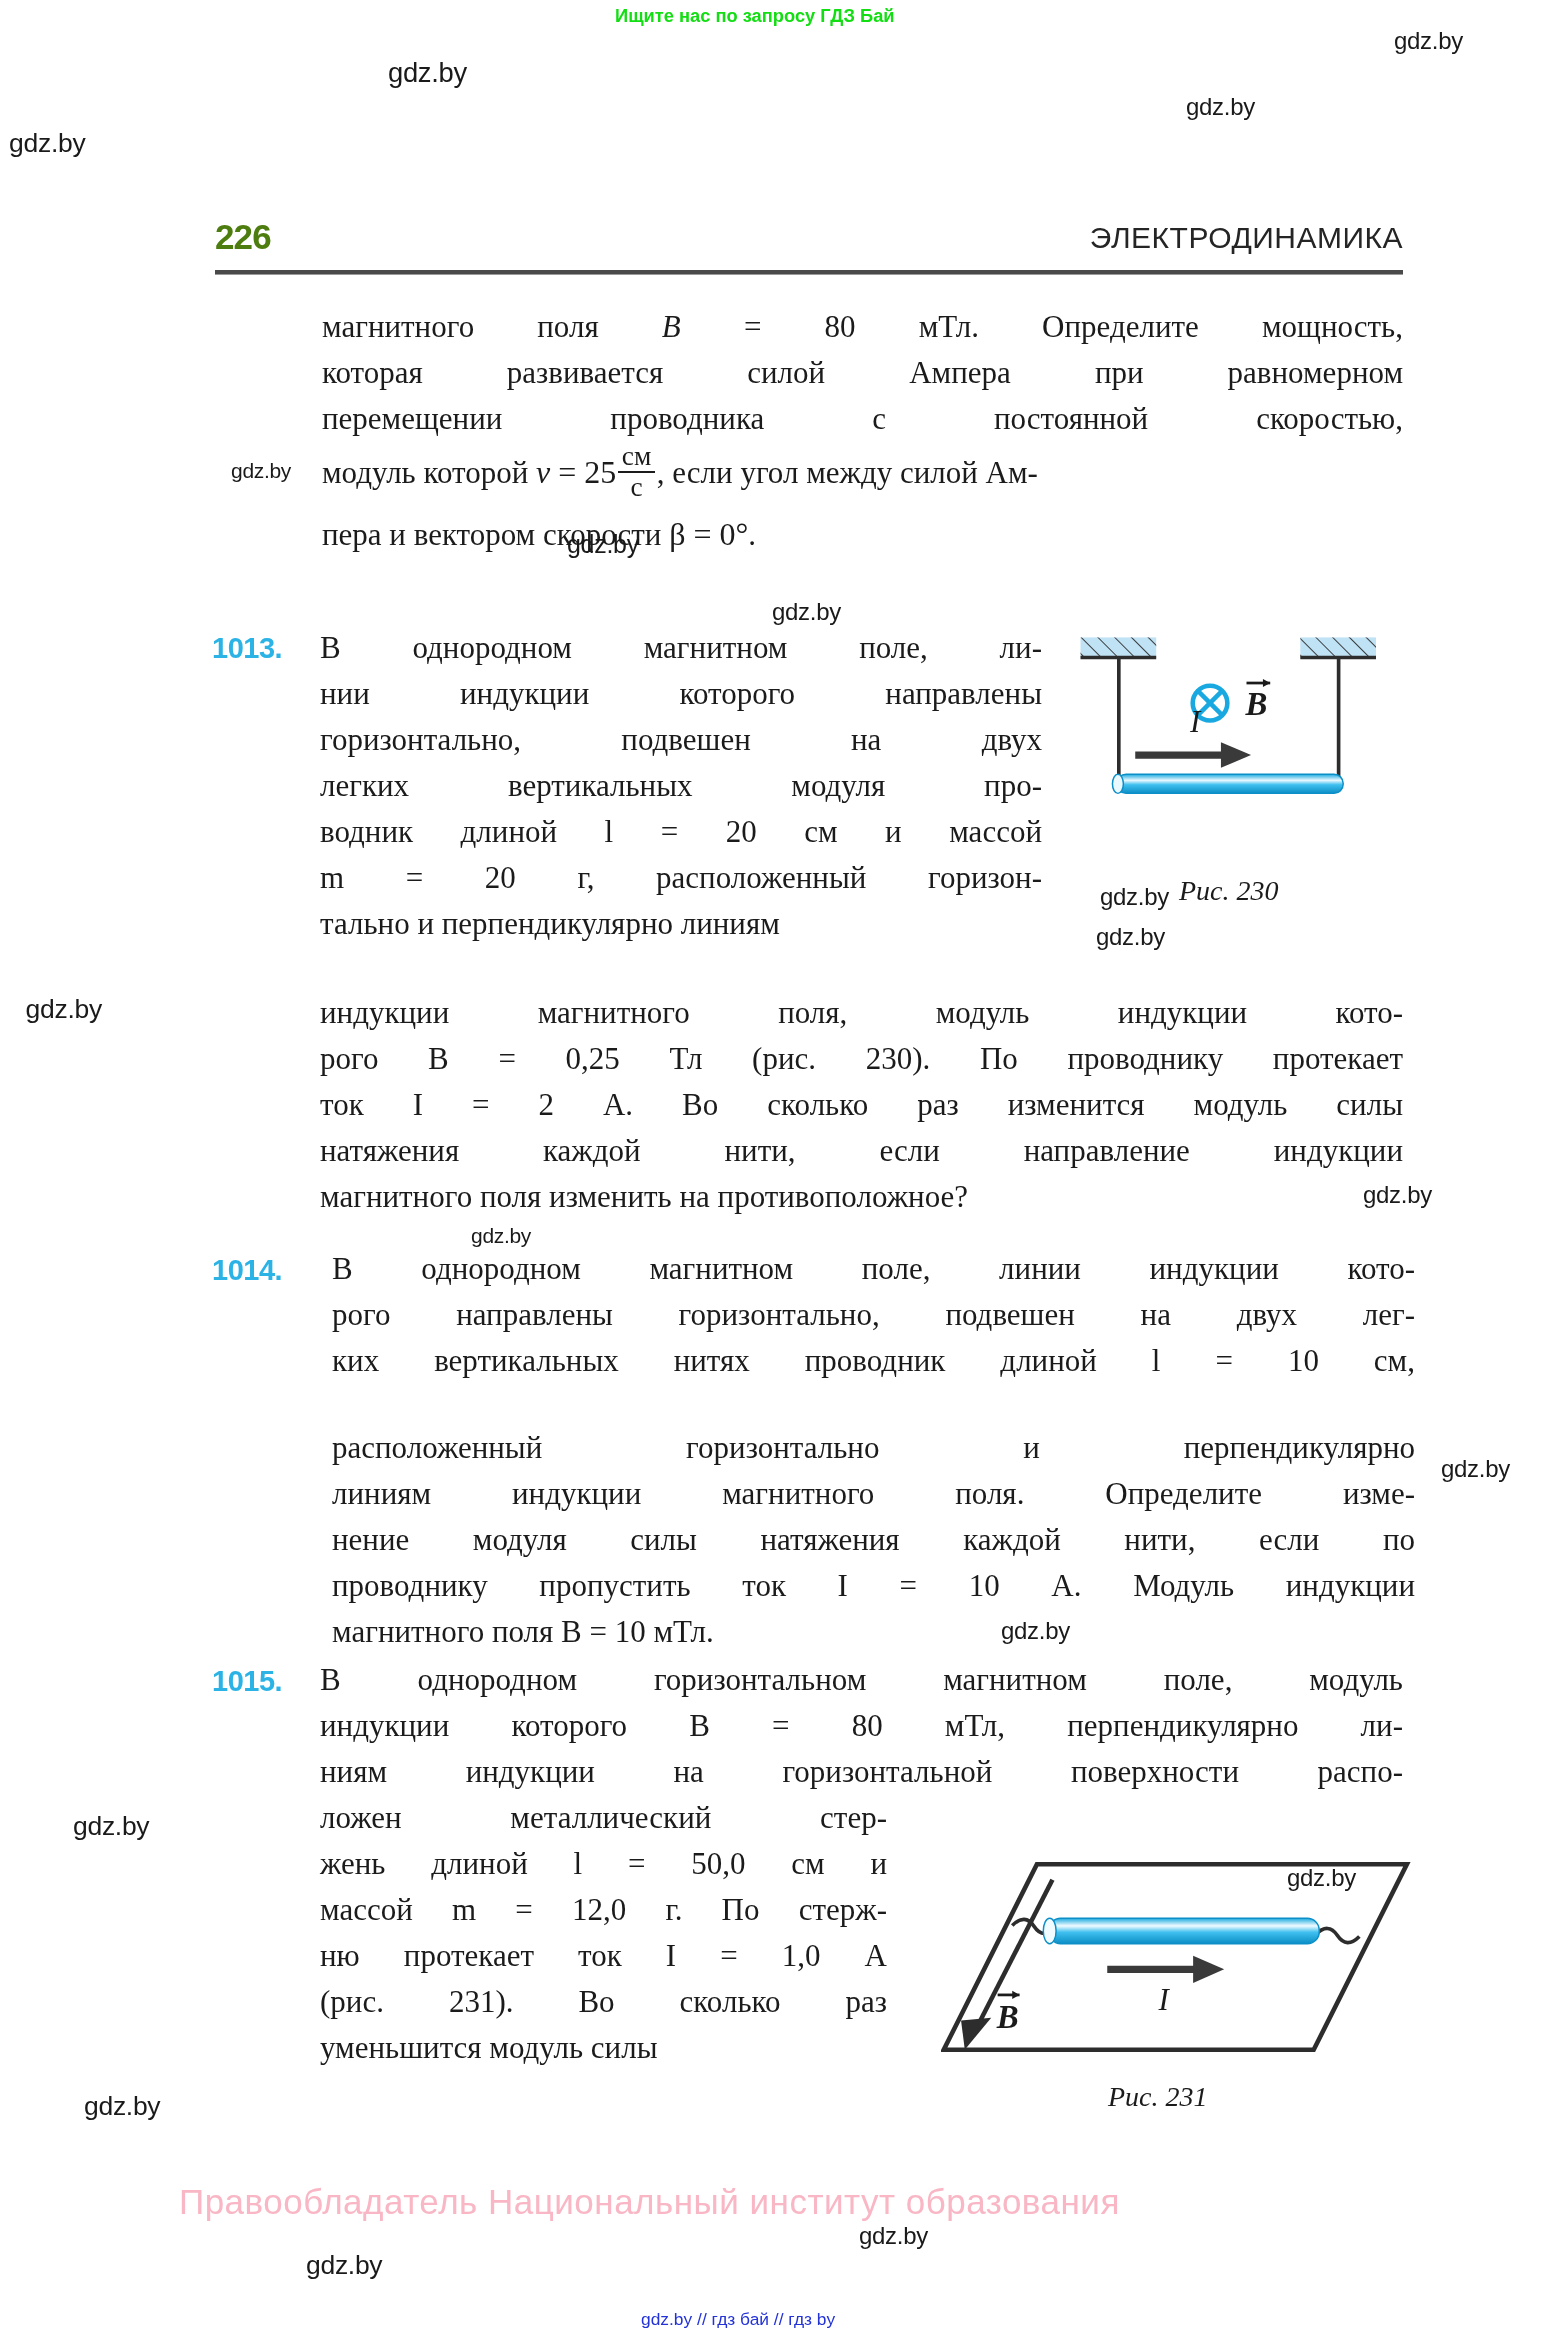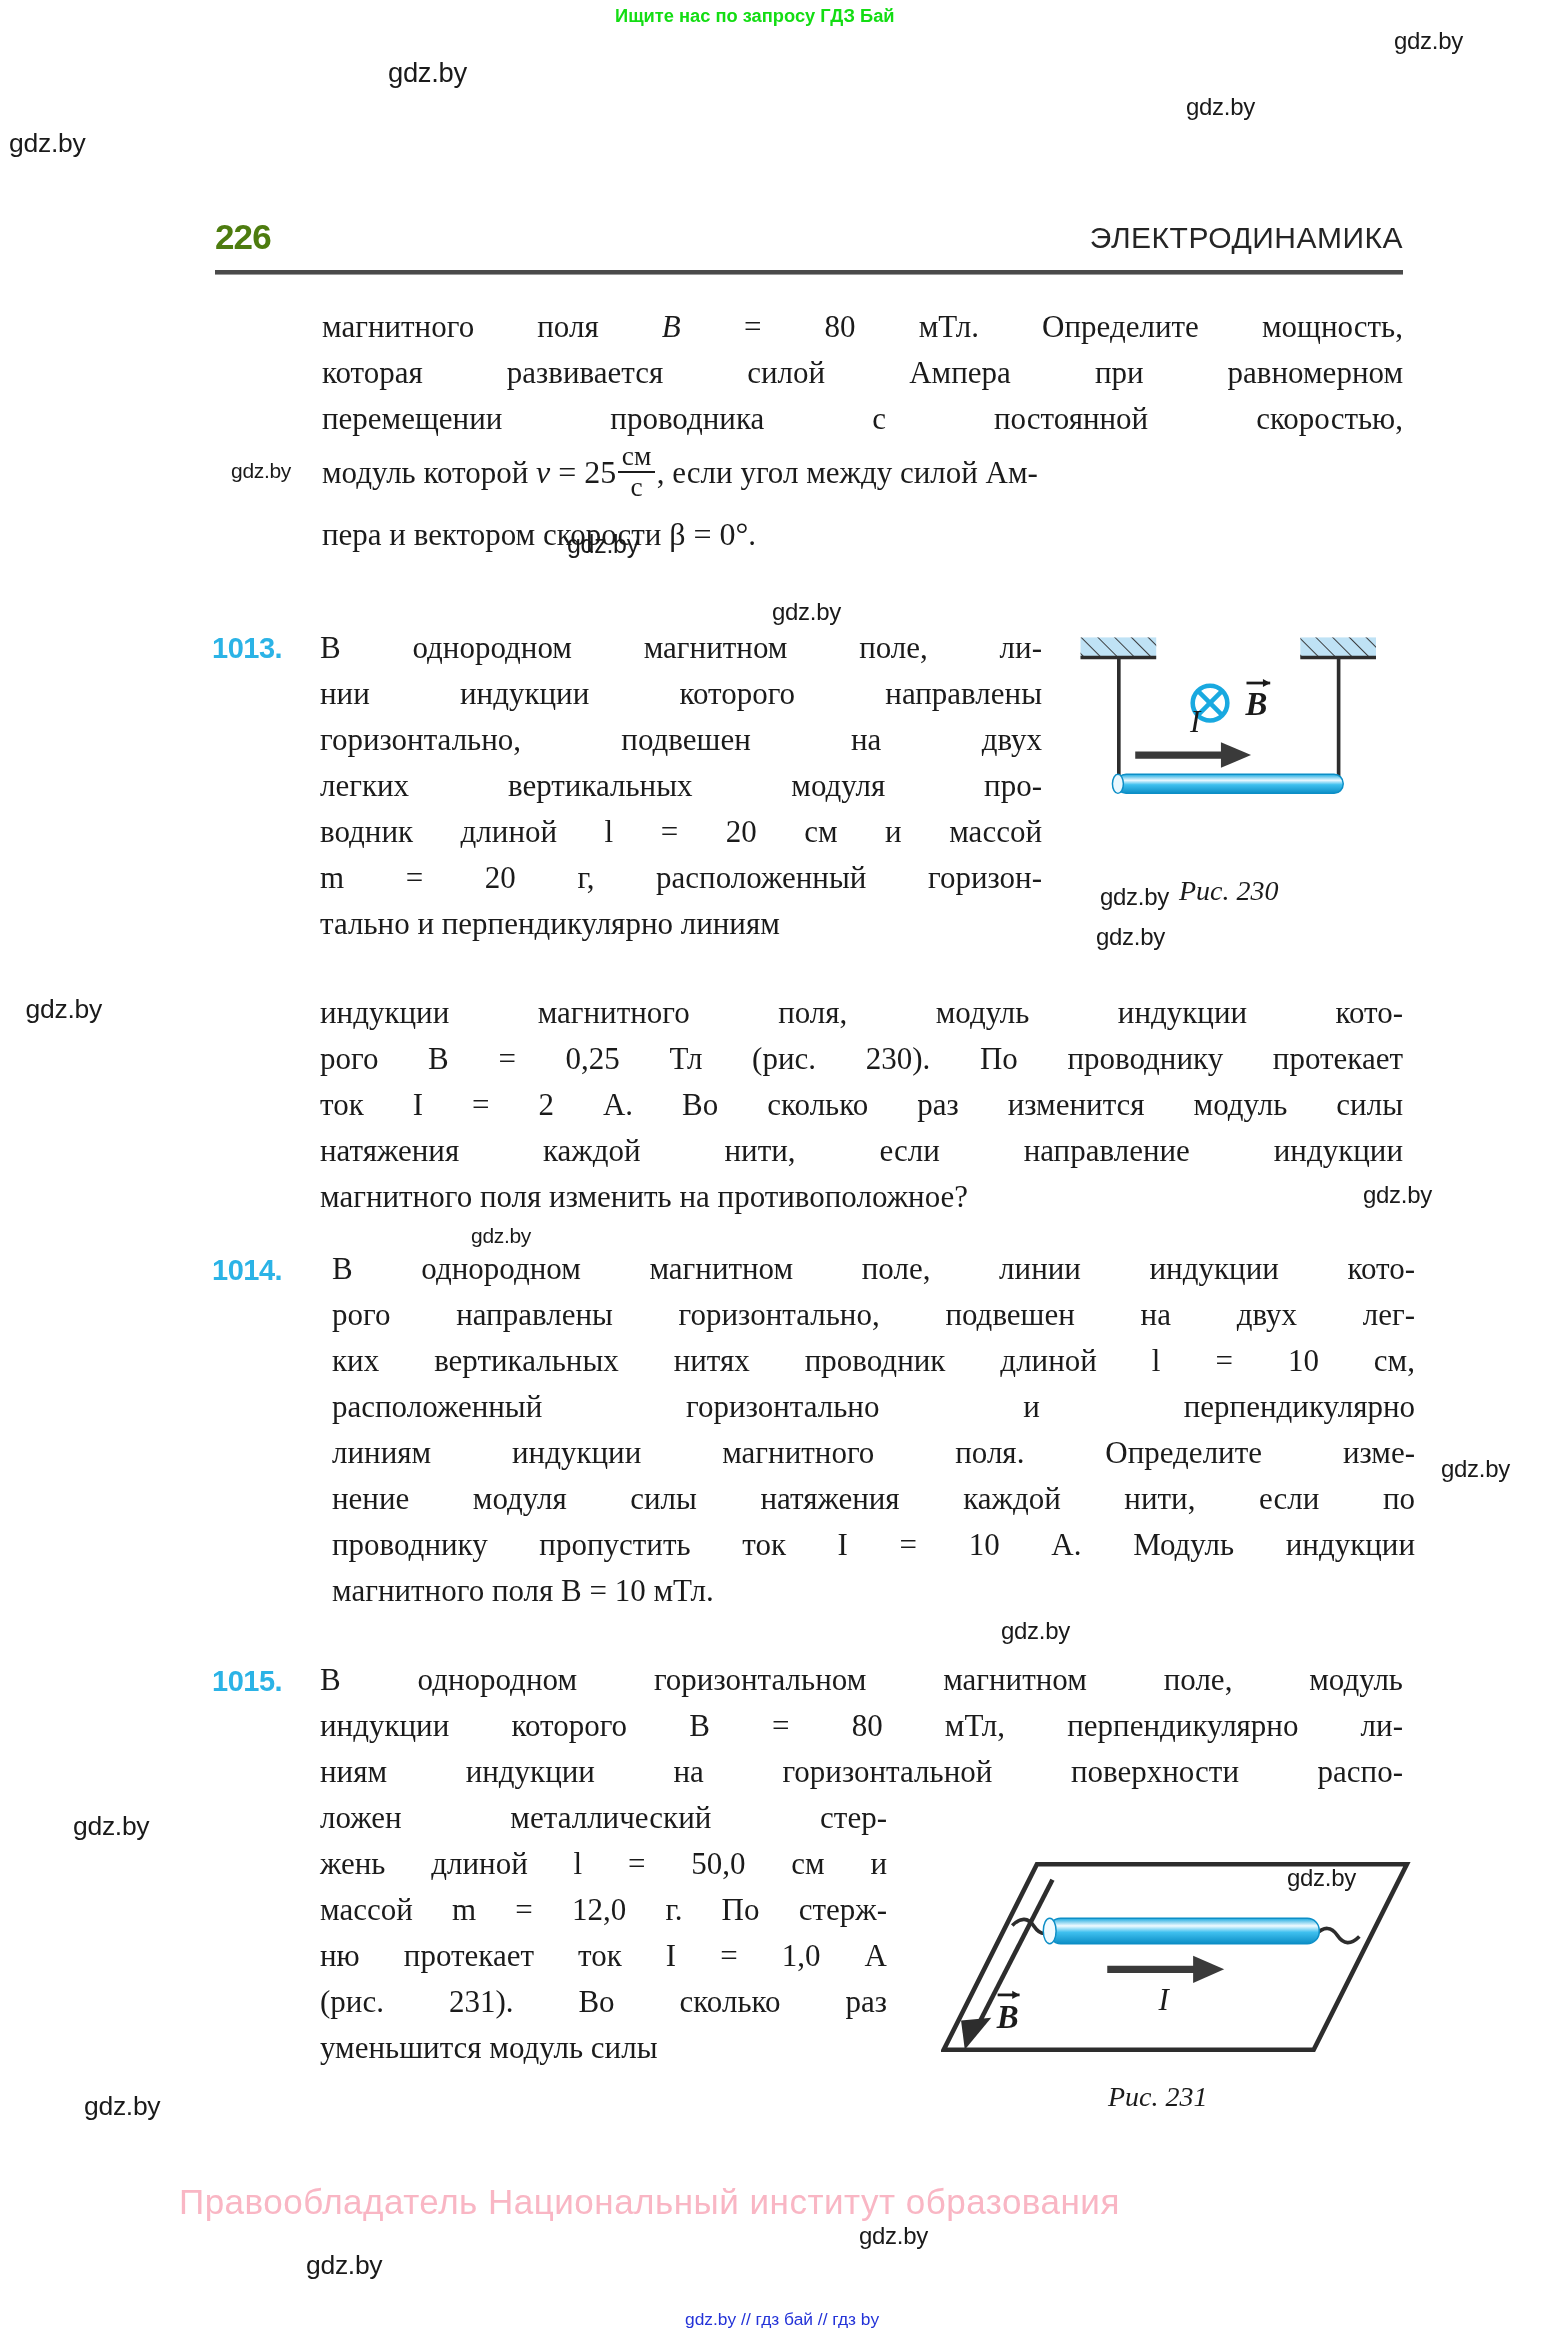--- a/index.html
+++ b/index.html
@@ -168,21 +168,21 @@
     </svg>
   </div>
   <div class="figcap" style="left:1179px;top:875px;">Рис. 230</div>
 
   <div class="num" style="left:212px;top:1254px;">1014.</div>
 
   <div class="col" style="left:332px;top:1246px;width:1083px;">
     <div style="text-align:justify;text-align-last:justify;">В однородном магнитном поле, линии индукции кото-</div>
     <div style="text-align:justify;text-align-last:justify;">рого направлены горизонтально, подвешен на двух лег-</div>
     <div style="text-align:justify;text-align-last:justify;">ких вертикальных нитях проводник длиной l = 10 см,</div>
-    <div style="text-align:justify;text-align-last:justify;">расположенный горизонтально и перпендикулярно</div>
+    <div style="text-align:justify;text-align-last:justify;margin-top:41px;">расположенный горизонтально и перпендикулярно</div>
     <div style="text-align:justify;text-align-last:justify;">линиям индукции магнитного поля. Определите изме-</div>
     <div style="text-align:justify;text-align-last:justify;">нение модуля силы натяжения каждой нити, если по</div>
     <div style="text-align:justify;text-align-last:justify;">проводнику пропустить ток I = 10 А. Модуль индукции</div>
     <div>магнитного поля B = 10 мТл.</div>
   </div>
 
   <div class="num" style="left:212px;top:1665px;">1015.</div>
 
   <div class="col" style="left:320px;top:1657px;width:1083px;">
     <div style="text-align:justify;text-align-last:justify;">В однородном горизонтальном магнитном поле, модуль</div>
@@ -233,21 +233,21 @@
       <g>
         <line x1="182" y1="160" x2="278" y2="160" stroke="#3a3a3a" stroke-width="8"></line>
         <polygon points="310,160 276,145 276,175" fill="#3a3a3a"></polygon>
       </g>
       <text x="238" y="205" font-family="Liberation Serif, serif" font-style="italic" font-size="34" fill="#1b1b1b">I</text>
     </svg>
   </div>
   <div class="figcap" style="left:1108px;top:2081px;">Рис. 231</div>
 
   <div class="wm-pink" style="left:179px;top:2182px;">Правообладатель Национальный институт образования</div>
-  <div class="wm-blue" style="left:641px;top:2309px;margin-left:44px;">gdz.by  //  гдз бай  //  гдз by</div>
+  <div class="wm-blue" style="left:641px;top:2309px;">gdz.by  //  гдз бай  //  гдз by</div>
 
   <div id="wm-layer">
       <div class="wm" style="left: 1394px; top: 27.4px; font-size: 24px;">gdz.by</div>
       <div class="wm" style="left: 388px; top: 57px; font-size: 27.4px;">gdz.by</div>
       <div class="wm" style="left: 1186px; top: 93px; font-size: 24px;">gdz.by</div>
       <div class="wm" style="left: 9.1px; top: 128px; font-size: 26.5px;">gdz.by</div>
       <div class="wm" style="left: 231px; top: 459px; font-size: 21px;">gdz.by</div>
       <div class="wm" style="left: 567px; top: 530px; font-size: 25px;">gdz.by</div>
       <div class="wm" style="left: 772px; top: 598px; font-size: 24px;">gdz.by</div>
       <div class="wm" style="left: 25.6px; top: 994px; font-size: 26.5px;">gdz.by</div>

